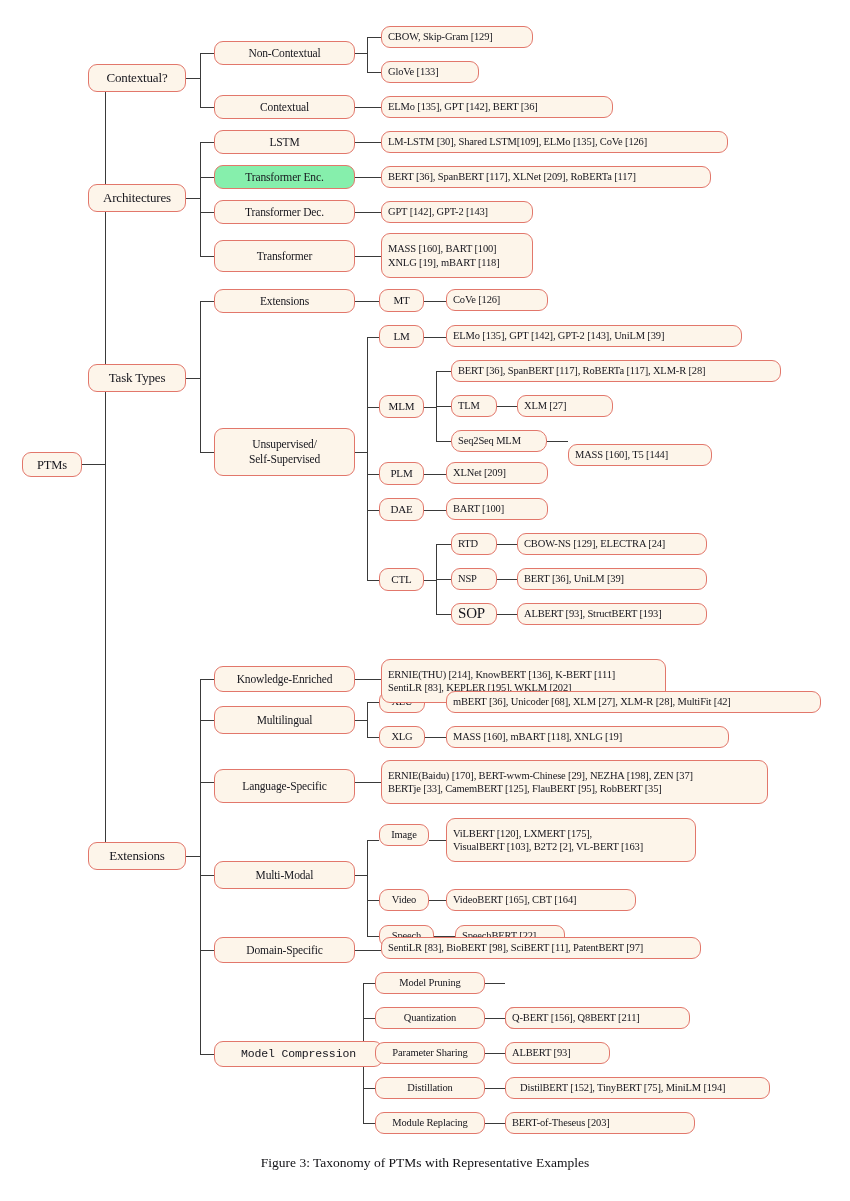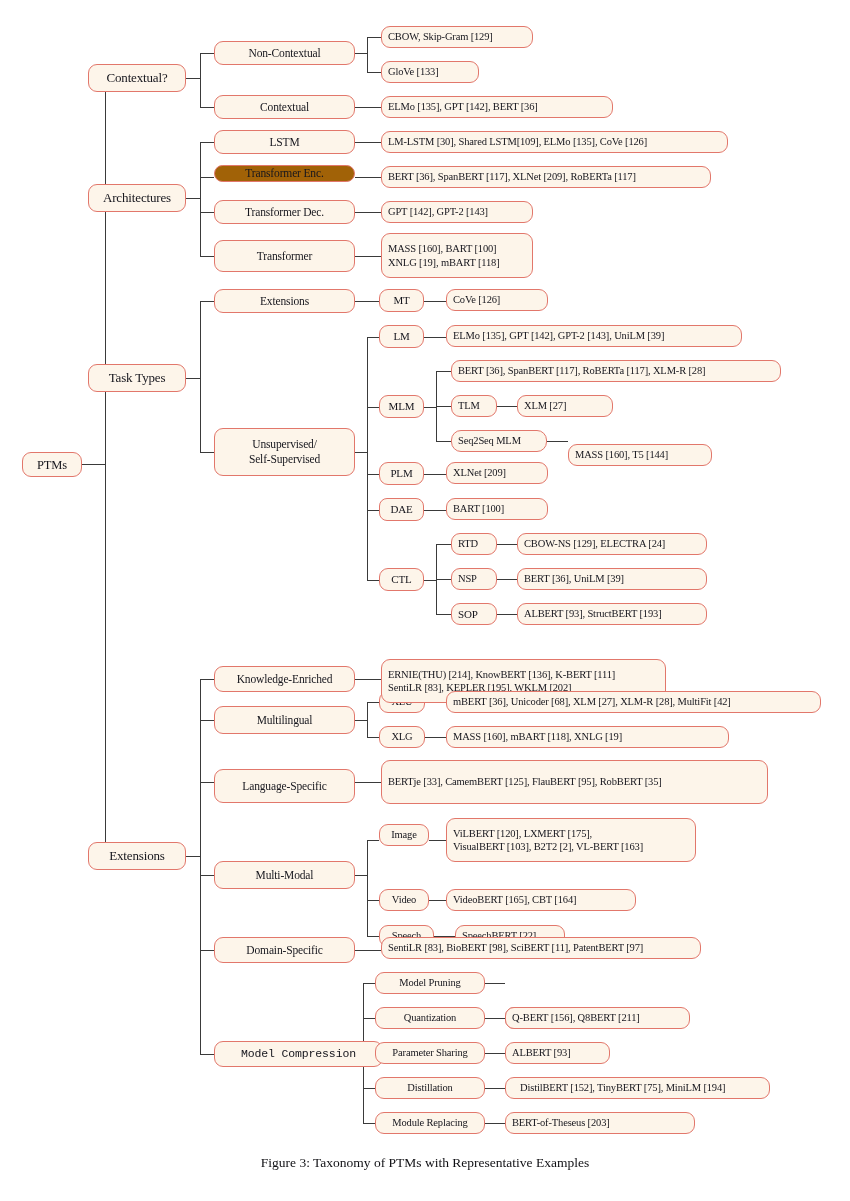--- a/index.html
+++ b/index.html
@@ -179,21 +179,21 @@
       </div>
       <div class="node lvl2" style="left: 214px; top: 41px; width: 141px; height: 24px; font-size: 11.5px; border-color: rgb(226, 119, 107); background: rgb(253, 245, 234); color: rgb(22, 22, 29);">
         <span class="ln">Non-Contextual</span>
       </div>
       <div class="node lvl2" style="left: 214px; top: 95px; width: 141px; height: 24px; font-size: 11.5px; border-color: rgb(226, 119, 107); background: rgb(253, 245, 234); color: rgb(22, 22, 29);">
         <span class="ln">Contextual</span>
       </div>
       <div class="node lvl2" style="left: 214px; top: 130px; width: 141px; height: 24px; font-size: 11.5px; border-color: rgb(226, 119, 107); background: rgb(253, 245, 234); color: rgb(22, 22, 29);">
         <span class="ln">LSTM</span>
       </div>
-      <div class="node lvl2" style="left: 214px; top: 165px; width: 141px; height: 17px; font-size: 11.5px; border-color: rgb(226, 119, 107); background: #a16207; color: rgb(22, 22, 29);">
+      <div class="node lvl2" style="left: 214px; top: 165px; width: 141px; height: 24px; font-size: 11.5px; border-color: rgb(226, 119, 107); background: #86efac; color: rgb(22, 22, 29);">
         <span class="ln">Transformer Enc.</span>
       </div>
       <div class="node lvl2" style="left: 214px; top: 200px; width: 141px; height: 24px; font-size: 11.5px; border-color: rgb(226, 119, 107); background: rgb(253, 245, 234); color: rgb(22, 22, 29);">
         <span class="ln">Transformer Dec.</span>
       </div>
       <div class="node lvl2" style="left: 214px; top: 240px; width: 141px; height: 32px; font-size: 11.5px; border-color: rgb(226, 119, 107); background: rgb(253, 245, 234); color: rgb(22, 22, 29);">
         <span class="ln">Transformer</span>
       </div>
       <div class="node lvl2" style="left: 214px; top: 289px; width: 141px; height: 24px; font-size: 11.5px; border-color: rgb(226, 119, 107); background: rgb(253, 245, 234); color: rgb(22, 22, 29);">
         <span class="ln">Extensions</span>
@@ -207,39 +207,39 @@
       </div>
       <div class="node lvl3" style="left: 379px; top: 325px; width: 45px; height: 23px; font-size: 11px; border-color: rgb(226, 119, 107); background: rgb(253, 245, 234); color: rgb(22, 22, 29);">
         <span class="ln">LM</span>
       </div>
       <div class="node lvl3" style="left: 379px; top: 395px; width: 45px; height: 23px; font-size: 11px; border-color: rgb(226, 119, 107); background: rgb(253, 245, 234); color: rgb(22, 22, 29);">
         <span class="ln">MLM</span>
       </div>
       <div class="node lvl3" style="left: 379px; top: 462px; width: 45px; height: 23px; font-size: 11px; border-color: rgb(226, 119, 107); background: rgb(253, 245, 234); color: rgb(22, 22, 29);">
         <span class="ln">PLM</span>
       </div>
-      <div class="node lvl3" style="left: 379px; top: 498px; width: 45px; height: 23px; font-size: 11px; border-color: rgb(226, 119, 107); background: rgb(253, 245, 234); color: rgb(22, 22, 29); border-radius: 8px;">
+      <div class="node lvl3" style="left: 379px; top: 498px; width: 45px; height: 23px; font-size: 11px; border-color: rgb(226, 119, 107); background: rgb(253, 245, 234); color: rgb(22, 22, 29);">
         <span class="ln">DAE</span>
       </div>
       <div class="node lvl3" style="left: 379px; top: 568px; width: 45px; height: 23px; font-size: 11px; border-color: rgb(226, 119, 107); background: rgb(253, 245, 234); color: rgb(22, 22, 29);">
         <span class="ln">CTL</span>
       </div>
       <div class="node lvl4" style="left: 451px; top: 395px; width: 46px; height: 22px; font-size: 10.5px; border-color: rgb(226, 119, 107); background: rgb(253, 245, 234); color: rgb(22, 22, 29);">
         <span class="ln">TLM</span>
       </div>
       <div class="node lvl4" style="left: 451px; top: 430px; width: 96px; height: 22px; font-size: 10.5px; border-color: rgb(226, 119, 107); background: rgb(253, 245, 234); color: rgb(22, 22, 29); border-radius: 10px;">
         <span class="ln">Seq2Seq MLM</span>
       </div>
       <div class="node lvl4" style="left: 451px; top: 533px; width: 46px; height: 22px; font-size: 10.5px; border-color: rgb(226, 119, 107); background: rgb(253, 245, 234); color: rgb(22, 22, 29);">
         <span class="ln">RTD</span>
       </div>
       <div class="node lvl4" style="left: 451px; top: 568px; width: 46px; height: 22px; font-size: 10.5px; border-color: rgb(226, 119, 107); background: rgb(253, 245, 234); color: rgb(22, 22, 29);">
         <span class="ln">NSP</span>
       </div>
-      <div class="node lvl4" style="left: 451px; top: 603px; width: 46px; height: 22px; font-size: 11px; border-color: rgb(226, 119, 107); background: rgb(253, 245, 234); color: rgb(22, 22, 29);">
+      <div class="node lvl4" style="left: 451px; top: 603px; width: 46px; height: 22px; font-size: 15px; border-color: rgb(226, 119, 107); background: rgb(253, 245, 234); color: rgb(22, 22, 29);">
         <span class="ln">SOP</span>
       </div>
       <div class="node lvl2" style="left: 214px; top: 666px; width: 141px; height: 26px; font-size: 11.5px; border-color: rgb(226, 119, 107); background: rgb(253, 245, 234); color: rgb(22, 22, 29);">
         <span class="ln">Knowledge-Enriched</span>
       </div>
       <div class="node lvl2" style="left: 214px; top: 706px; width: 141px; height: 28px; font-size: 11.5px; border-color: rgb(226, 119, 107); background: rgb(253, 245, 234); color: rgb(22, 22, 29);">
         <span class="ln">Multilingual</span>
       </div>
       <div class="node lvl2" style="left: 214px; top: 769px; width: 141px; height: 34px; font-size: 11.5px; border-color: rgb(226, 119, 107); background: rgb(253, 245, 234); color: rgb(22, 22, 29);">
         <span class="ln">Language-Specific</span>
@@ -339,20 +339,21 @@
         <span class="ln">ERNIE(THU) [214], KnowBERT [136], K-BERT [111]</span>
         <span class="ln">SentiLR [83], KEPLER [195], WKLM [202]</span>
       </div>
       <div class="node leaf" style="left: 446px; top: 691px; width: 375px; height: 22px; font-size: 10.5px; border-color: rgb(226, 119, 107); background: rgb(253, 245, 234); color: rgb(22, 22, 29);">
         <span class="ln">mBERT [36], Unicoder [68], XLM [27], XLM-R [28], MultiFit [42]</span>
       </div>
       <div class="node leaf" style="left: 446px; top: 726px; width: 283px; height: 22px; font-size: 10.5px; border-color: rgb(226, 119, 107); background: rgb(253, 245, 234); color: rgb(22, 22, 29);">
         <span class="ln">MASS [160], mBART [118], XNLG [19]</span>
       </div>
       <div class="node leaf" style="left: 381px; top: 760px; width: 387px; height: 44px; font-size: 10.5px; border-color: rgb(226, 119, 107); background: rgb(253, 245, 234); color: rgb(22, 22, 29);">
+        <span class="ln">ERNIE(Baidu) [170], BERT-wwm-Chinese [29], NEZHA [198], ZEN [37]</span>
         <span class="ln">BERTje [33], CamemBERT [125], FlauBERT [95], RobBERT [35]</span>
       </div>
       <div class="node leaf" style="left: 446px; top: 818px; width: 250px; height: 44px; font-size: 10.5px; border-color: rgb(226, 119, 107); background: rgb(253, 245, 234); color: rgb(22, 22, 29);">
         <span class="ln">ViLBERT [120], LXMERT [175],</span>
         <span class="ln">VisualBERT [103], B2T2 [2], VL-BERT [163]</span>
       </div>
       <div class="node leaf" style="left: 446px; top: 889px; width: 190px; height: 22px; font-size: 10.5px; border-color: rgb(226, 119, 107); background: rgb(253, 245, 234); color: rgb(22, 22, 29);">
         <span class="ln">VideoBERT [165], CBT [164]</span>
       </div>
       <div class="node leaf" style="left: 455px; top: 925px; width: 110px; height: 22px; font-size: 10.5px; border-color: rgb(226, 119, 107); background: rgb(253, 245, 234); color: rgb(22, 22, 29);">

